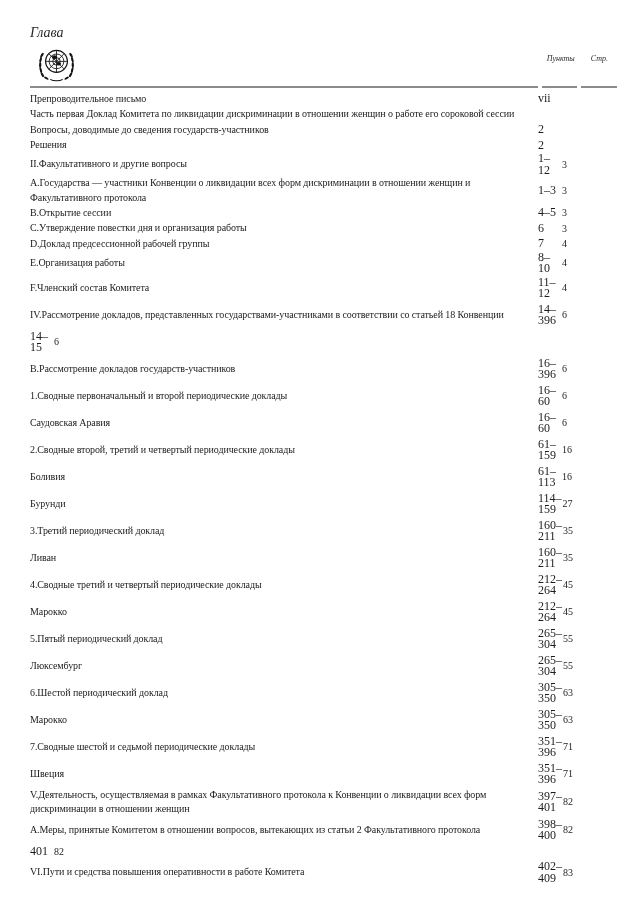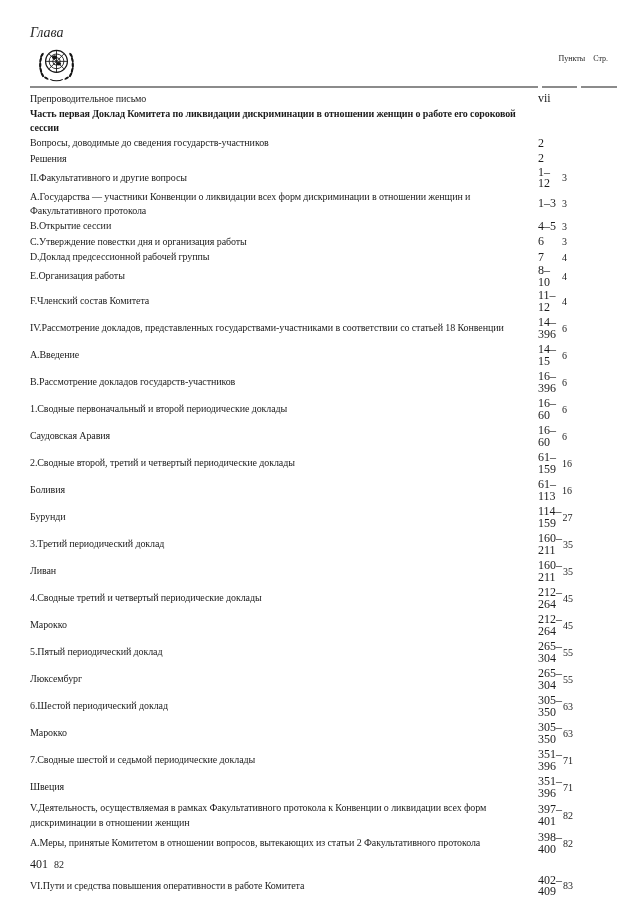--- a/index.html
+++ b/index.html
@@ -1,29 +1,29 @@
 <!DOCTYPE html>
 <html><head>
 <meta charset="utf-8">
 <style>
   html,body{margin:0;padding:0;background:#fff;}
   .page{position:relative;width:640px;height:905px;background:#ffffff;overflow:hidden;
         font-family:"Liberation Serif", serif;color:#1c1c1c;}
   .hdr-left{position:absolute;left:30px;top:25px;font-style:italic;font-size:14px;color:#2a2a2a;}
   .emblem{position:absolute;left:33px;top:41px;}
-  .hdr-cols{position:absolute;top:54px;right:32px;font-size:8px;color:#2a2a2a;display:flex;gap:8px;text-align:right;}
+  .hdr-cols{position:absolute;top:54px;right:32px;font-style:italic;font-size:8px;color:#2a2a2a;display:flex;gap:16px;text-align:right;}
   .rule{position:absolute;top:86px;height:2px;background:#8b8b8b;}
   .rule.r1{left:30px;width:508px;}
   .rule.r2{left:542px;width:35px;}
   .rule.r3{left:581px;width:36px;}
   .toc{position:absolute;left:30px;top:91px;width:594px;}
   .row{display:flex;align-items:center;min-height:15.5px;}
   .row.tall{min-height:27px;}
   .row .t{flex:0 0 508px;font-size:10px;line-height:14.5px;letter-spacing:-0.1px;}
-  .row.bold .t{font-weight:bold;}
+  .row.bold .t{font-weight:normal;}
   .row .c1{flex:0 0 23px;font-size:12px;line-height:11.5px;}
   .row .c2{flex:0 0 24px;font-size:10px;line-height:11.5px;padding-left:1px;}
   svg .ln{stroke:#151515;fill:none;}
 </style>
 </head>
 <body>
 
 <div class="page">
 
   <div class="hdr-left">Глава</div>
@@ -121,21 +121,20 @@
         <span class="t">F.Членский состав Комитета</span>
         <span class="c1">11–<br>12</span>
         <span class="c2">4</span>
       </div>
       <div class="row tall">
         <span class="t">IV.Рассмотрение докладов, представленных государствами-участниками в соответствии со статьей 18 Конвенции</span>
         <span class="c1">14–<br>396</span>
         <span class="c2">6</span>
       </div>
       <div class="row tall">
-        <span class="t">A.Введение</span>
         <span class="c1">14–<br>15</span>
         <span class="c2">6</span>
       </div>
       <div class="row tall">
         <span class="t">B.Рассмотрение докладов государств-участников</span>
         <span class="c1">16–<br>396</span>
         <span class="c2">6</span>
       </div>
       <div class="row tall">
         <span class="t">1.Сводные первоначальный и второй периодические доклады</span>

